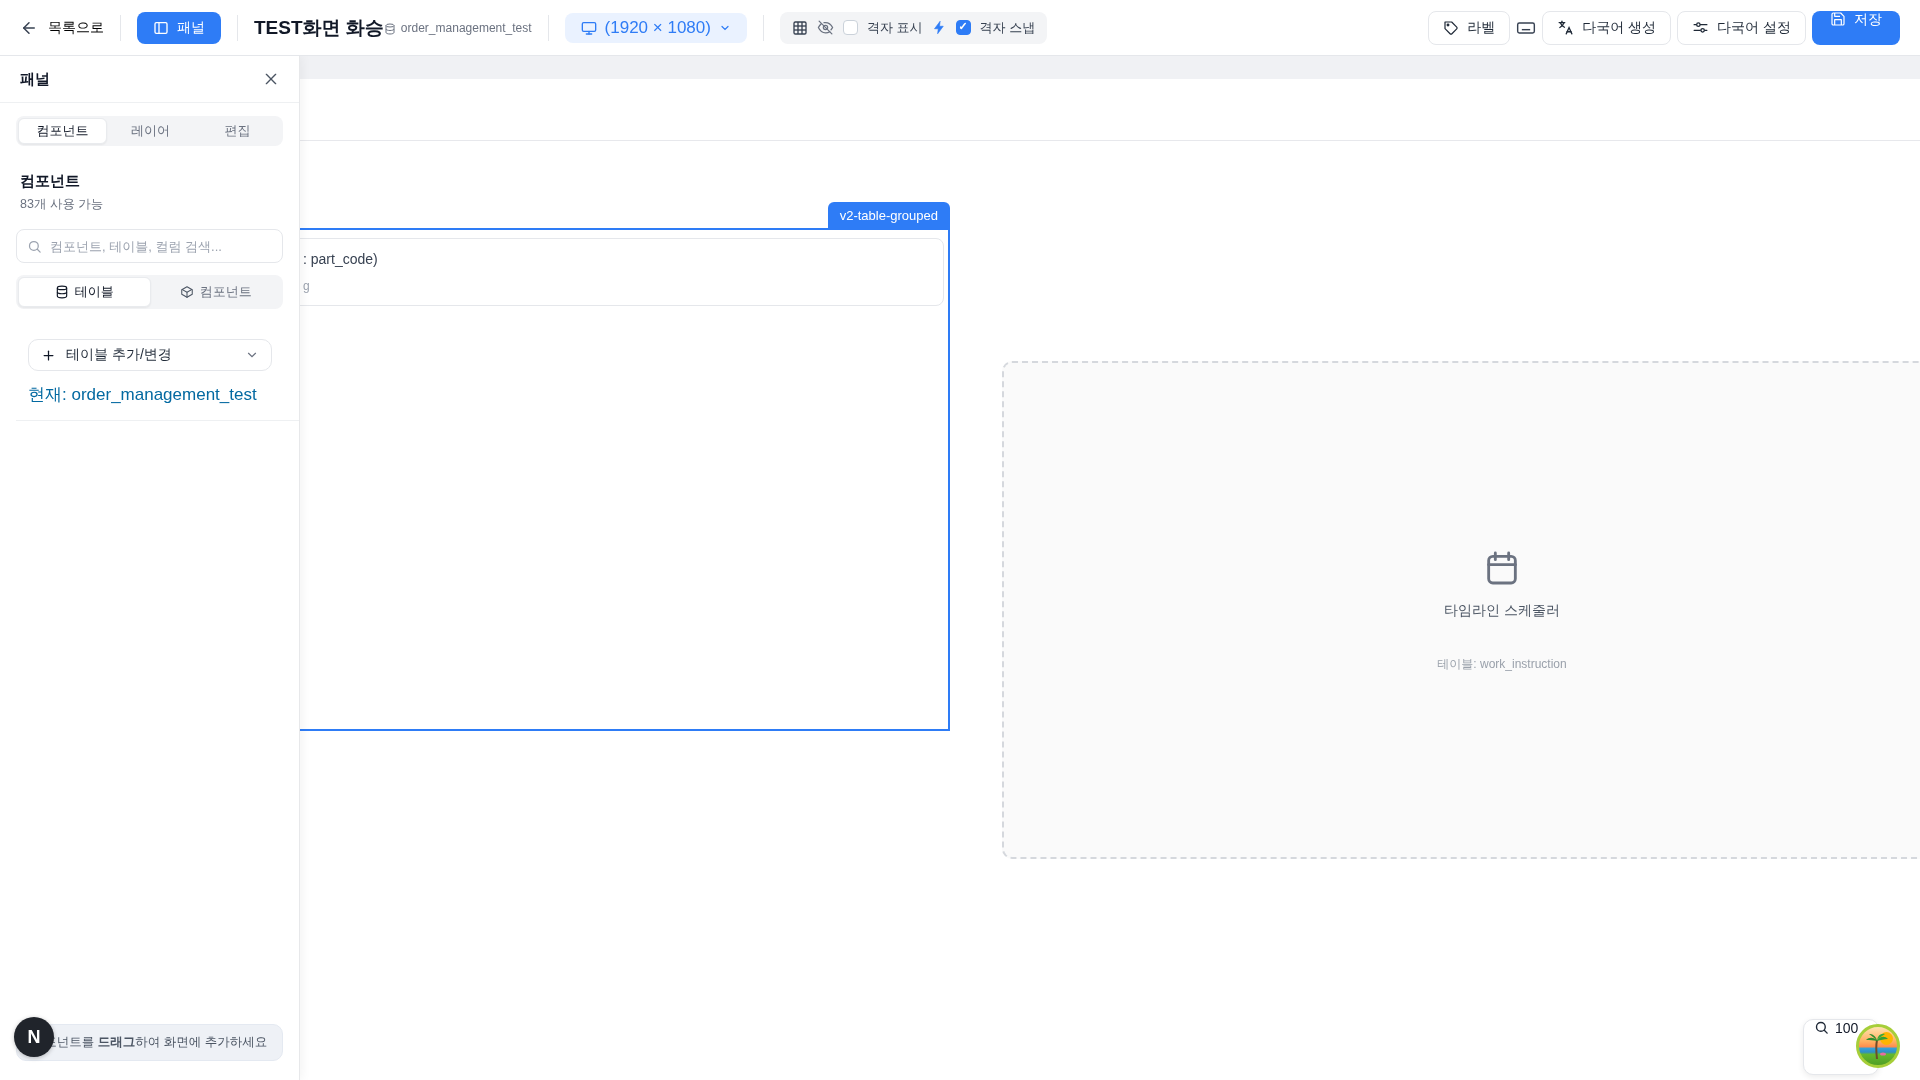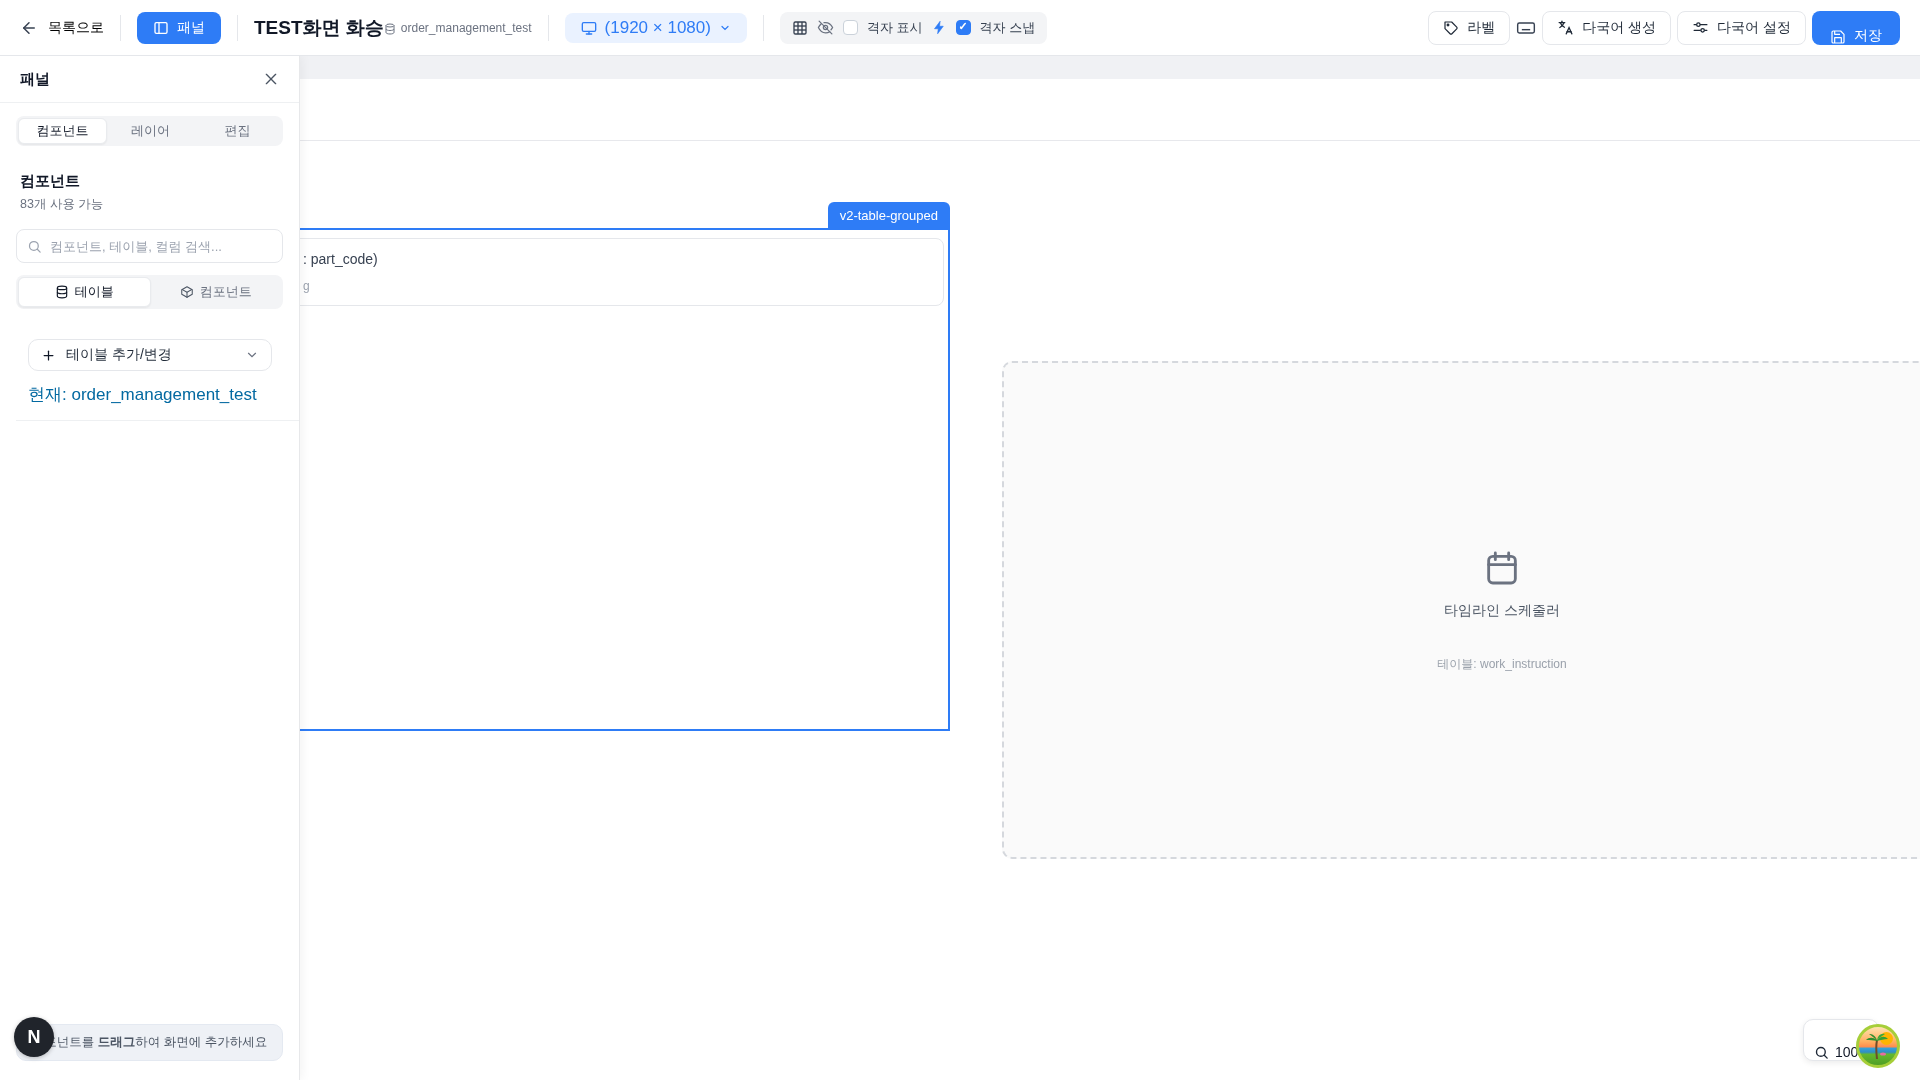--- a/index.html
+++ b/index.html
@@ -21,21 +21,21 @@
   .size-pill { display:flex; align-items:center; gap:8px; background:#eaf2ff; color:#2e7cf6; border:none;
     height:30px; padding:0 16px; border-radius:8px; font-size:17px; cursor:pointer; }
   .grid-group { display:flex; align-items:center; gap:9px; background:#f3f4f6; border-radius:8px;
     height:32px; padding:0 12px; font-size:13px; color:#374151; }
   .cbx { width:15px; height:15px; border:1px solid #cbd2da; border-radius:4px; background:#fff; display:inline-block; cursor:pointer; }
   .cbx.checked { background:#2e7cf6; border-color:#2e7cf6; position:relative; }
   .cbx.checked::after { content:"\2713"; position:absolute; left:2px; top:-1px; color:#fff; font-size:11px; font-weight:bold; }
   .ghost-btn { display:flex; align-items:center; gap:8px; background:#fff; border:1px solid #e5e7eb;
     height:34px; padding:0 14px; border-radius:8px; font-size:14px; color:#1f2937; cursor:pointer; }
   .icon-only-btn { background:none; border:none; display:flex; align-items:center; cursor:pointer; color:#374151; }
-  .save-btn { display:flex; align-items:flex-end; gap:8px; background:#2e7cf6; color:#fff; border:none;
+  .save-btn { display:flex; align-items:flex-start; gap:8px; background:#2e7cf6; color:#fff; border:none;
     height:34px; padding:0 18px; border-radius:8px; font-size:14px; cursor:pointer; }
   .icon { display:inline-flex; align-items:center; justify-content:center; }
 
   
   .canvas-area { position:absolute; left:0; top:56px; width:1920px; height:1024px; background:#fff; z-index:1;border-radius:12px; }
   .canvas-topstrip { position:absolute; left:0; top:0; width:1920px; height:23px; background:#f0f1f4; }
   .screen-line { position:absolute; left:0; top:84px; width:1920px; height:1px; background:#e7e8ec; }
 
   .sel-comp { position:absolute; left:24px; top:172px; width:926px; height:503px; background:#fff;
     border:2px solid #2e7cf6; }
@@ -78,23 +78,23 @@
   .current-table { margin:12px 28px 0 28px; font-size:17px; color:#0369a1; }
   .panel-hdiv2 { height:1px; background:#eef0f2; margin:14px 0 0 16px; }
   .drag-hint { position:absolute; left:16px; right:16px; bottom:19px; height:37px; background:#eef1f6;
     border:1px solid #e4e9f1; border-radius:10px; display:flex; align-items:center; justify-content:center;
     font-size:12.5px; color:#4b5563; }
   .n-badge { position:absolute; left:14px; top:961px; width:40px; height:40px; border-radius:50%;
     background:#20242b; color:#fff; display:flex; align-items:center; justify-content:center;
     font-size:18px; font-weight:bold; z-index:45; box-shadow:0 1px 4px rgba(0,0,0,.25); }
 
   
-  .zoom-pill { position:absolute; left:1803px; top:1019px; width:76px; height:42px; background:#fff;
+  .zoom-pill { position:absolute; left:1803px; top:1019px; width:76px; height:56px; background:#fff;
     border:1px solid #e5e7eb; border-radius:10px; box-shadow:0 2px 6px rgba(0,0,0,.08);
-    display:flex; align-items:flex-end; gap:6px; padding:0 10px; z-index:60; font-size:14px; color:#111827; }
+    display:flex; align-items:flex-start; gap:6px; padding:0 10px; z-index:60; font-size:14px; color:#111827; }
   .island { position:absolute; left:1856px; top:1024px; width:44px; height:44px; border-radius:50%;
     border:3px solid #a6ce39; z-index:61; overflow:hidden;
     background:linear-gradient(180deg,#ffe2b0 0%,#ffb061 38%,#ff8d4e 52%,#38a0d8 56%,#2f8fc4 66%,#63b82e 72%,#4f9e26 100%); }
   .island .sun { position:absolute; right:4px; top:5px; width:13px; height:13px; border-radius:50%; background:#ffb400; }
   .island svg { position:absolute; left:5px; top:4px; }
 </style>
 </head>
 <body>
 
 <div class="canvas-area">

